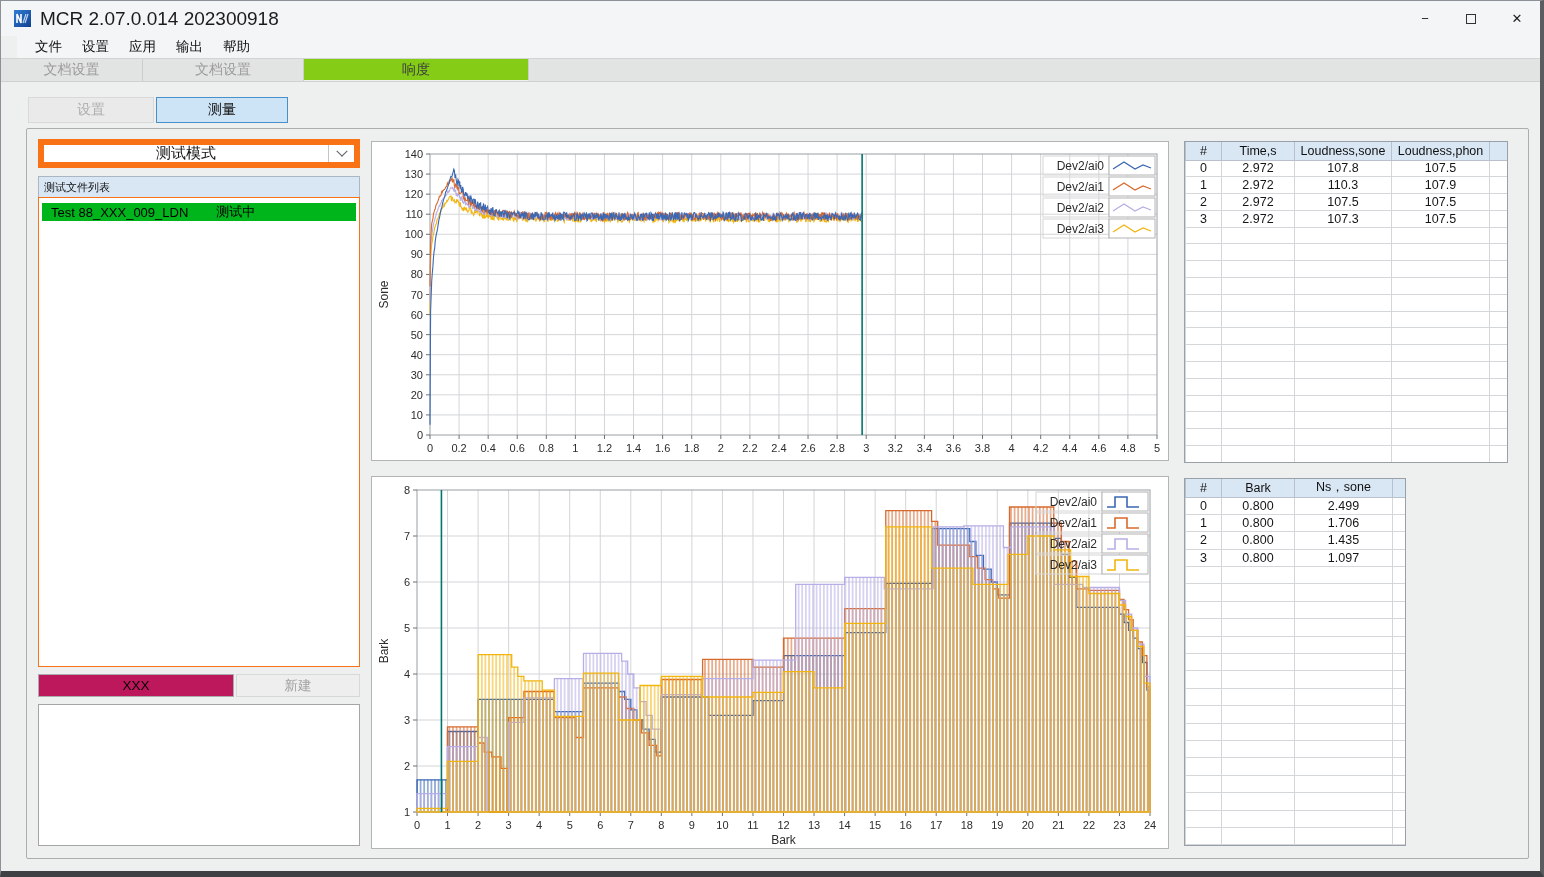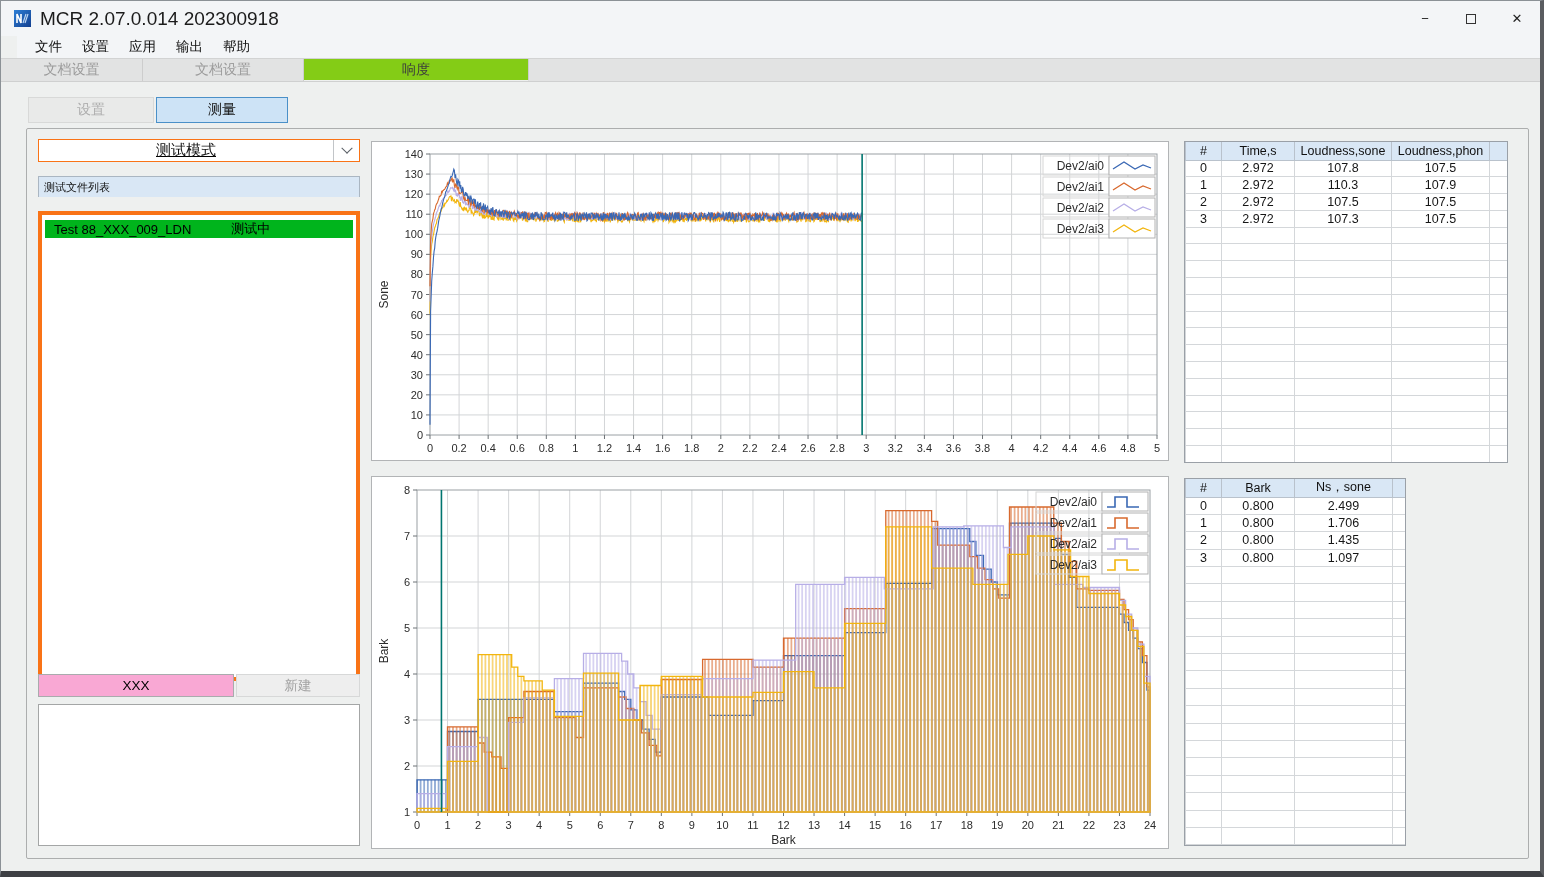--- a/index.html
+++ b/index.html
@@ -22,30 +22,30 @@
   
   .tabbar { position:absolute; left:0; top:57px; width:100%; height:24px; background:#e2e3e3; border-top:1px solid #d2d3d3; border-bottom:1px solid #cfd0d0; display:flex; }
   .tab { height:100%; display:flex; align-items:center; justify-content:center; font-size:14px; color:#9b9b9b; border-right:1px solid #cdcdcd; }
   .tab.active { background:#84cc16; color:#3d3d3d; border-bottom:1px solid #eef0ef; margin-bottom:-1px; }
   
   .subtab { position:absolute; height:26px; display:flex; align-items:center; justify-content:center; font-size:14px; }
   .subtab.disabled { background:#e9eae9; border:1px solid #d8d9d8; color:#aeaeae; }
   .subtab.active { background:#cde3f6; border:1px solid #4a90c8; color:#141414; }
   .groupbox { position:absolute; left:25px; top:127px; width:1503px; height:731px; border:1px solid #acaeae; border-radius:2px; }
   
-  .dropdown { position:absolute; left:37px; top:138px; width:322px; height:23px; background:#fff; border:1px solid #f97316; display:flex;text-decoration:underline; }
+  .dropdown { position:absolute; left:37px; top:138px; width:322px; height:29px; background:#fff; border:6px solid #f97316; display:flex; }
   .dropdown-value { flex:1; display:flex; align-items:center; justify-content:center; font-size:15px; color:#111; }
   .dropdown-arrow { width:26px; border-left:1px solid #c2c5c8; display:flex; align-items:center; justify-content:center; }
   .chev { width:8px; height:8px; border-right:1.6px solid #5a5f66; border-bottom:1.6px solid #5a5f66; transform:rotate(45deg) translate(-2px,-2px); }
   .list-header { position:absolute; left:37px; top:175px; width:322px; height:21px; background:#d9e7f5; border:1px solid #aab6c2; border-bottom:none; display:flex; align-items:center; padding-left:5px; font-size:11px; color:#111; }
-  .listbox { position:absolute; left:37px; top:210px; width:322px; height:470px; background:#fff; border:4px solid #f97316; padding:5px 3px; }
+  .listbox { position:absolute; left:37px; top:196px; width:322px; height:470px; background:#fff; border:1px solid #f97316; padding:5px 3px; }
   .list-item { height:18px; display:flex; align-items:center; font-size:13px; color:#000; padding-left:9px; }
-  .list-item .status { margin-left:40px; }
+  .list-item .status { margin-left:28px; }
   .btn { display:flex; align-items:center; justify-content:center; font-size:13.5px; }
-  .btn-xxx { position:absolute; left:37px; top:673px; width:196px; height:23px; background:#f9a8d4; border:1px solid #a9abad; color:#000; }
+  .btn-xxx { position:absolute; left:37px; top:673px; width:196px; height:23px; background:#be185d; border:1px solid #a9abad; color:#000; }
   .btn-new { position:absolute; left:235px; top:673px; width:124px; height:23px; background:#eeeeee; border:1px solid #d7d8d8; color:#a3a3a3; }
   .controlbox { position:absolute; left:37px; top:703px; width:322px; height:142px; background:#fff; border:1px solid #a4a6a6; }
   .ctl-btn { position:absolute; left:28px; width:266px; height:32px; font-size:14px; }
   .ctl-disabled { background:#ededed; border:1px solid #d4d5d5; color:#a0a0a0; }
   .ctl-enabled { background:linear-gradient(#f4f4f4,#e3e3e3); border:1px solid #8d9094; color:#111; }
   
   .chart-panel { position:absolute; background:#fff; border:1px solid #b2b4b6; }
   .chart-panel svg { display:block; }
   
   .table-panel { position:absolute; background:#fff; border:1px solid #9aa0a7; overflow:hidden; }

